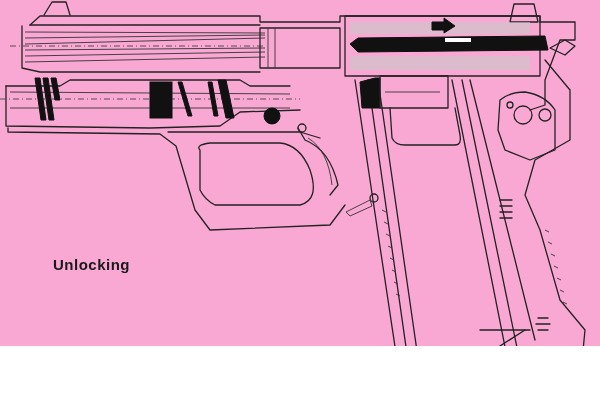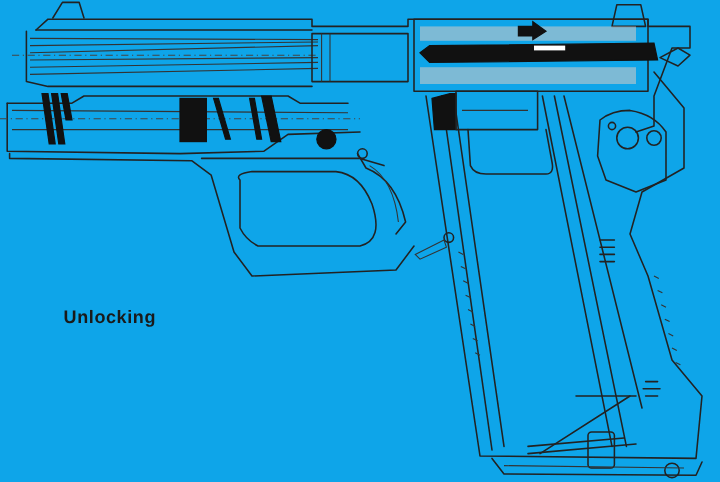--- a/index.html
+++ b/index.html
@@ -1,16 +1,16 @@
 <!DOCTYPE html>
 <html><head>
 <meta charset="utf-8">
 <style>
   html, body { margin: 0; padding: 0; background: #ffffff; }
-  #stage { position: relative; width: 600px; height: 402px; background: #0ea5e9; overflow: hidden; }
+  #stage { position: relative; width: 600px; height: 346px; background: #f9a8d4; overflow: hidden; }
   #stage svg { position: absolute; left: 0; top: 0; }
   .caption {
     position: absolute; left: 53px; top: 256px;
     font-family: "Liberation Sans", sans-serif; font-weight: bold;
     font-size: 15px; color: #1a1a1a; letter-spacing: 0.5px;
   }
   .ln { stroke: #222; stroke-width: 1.3; fill: none; stroke-linecap: round; stroke-linejoin: round; }
   .thin { stroke: #333; stroke-width: 0.9; fill: none; }
   .dash { stroke: #444; stroke-width: 0.9; fill: none; stroke-dasharray: 6 3 1 3; }
   .blk { fill: #111; stroke: #111; }

